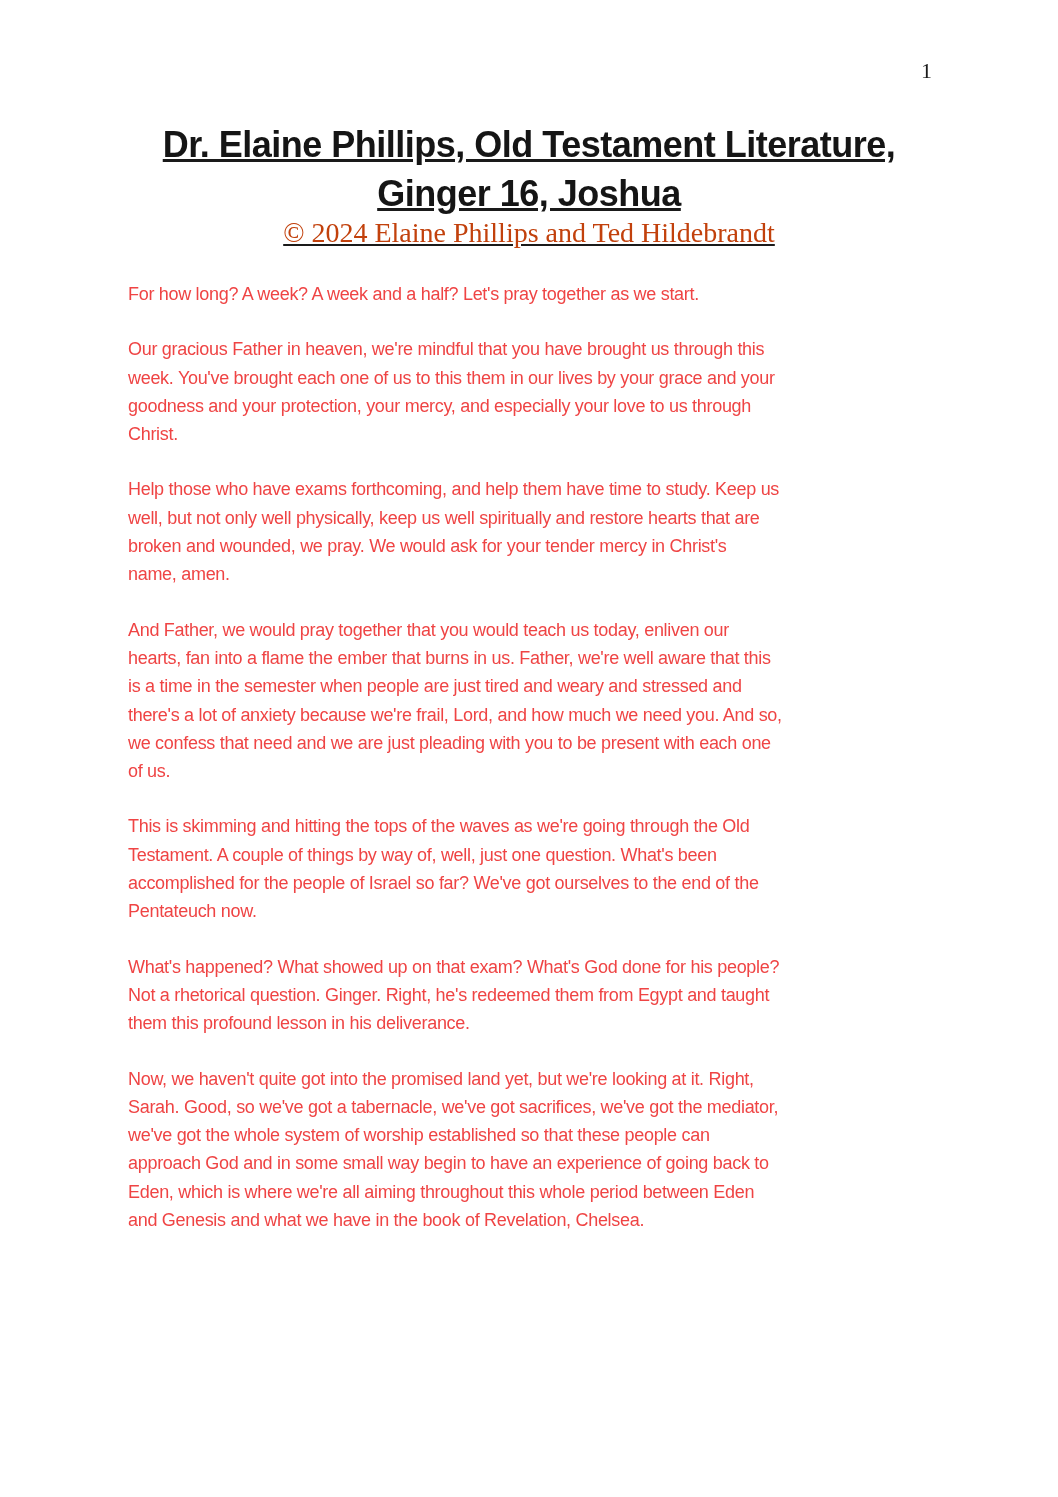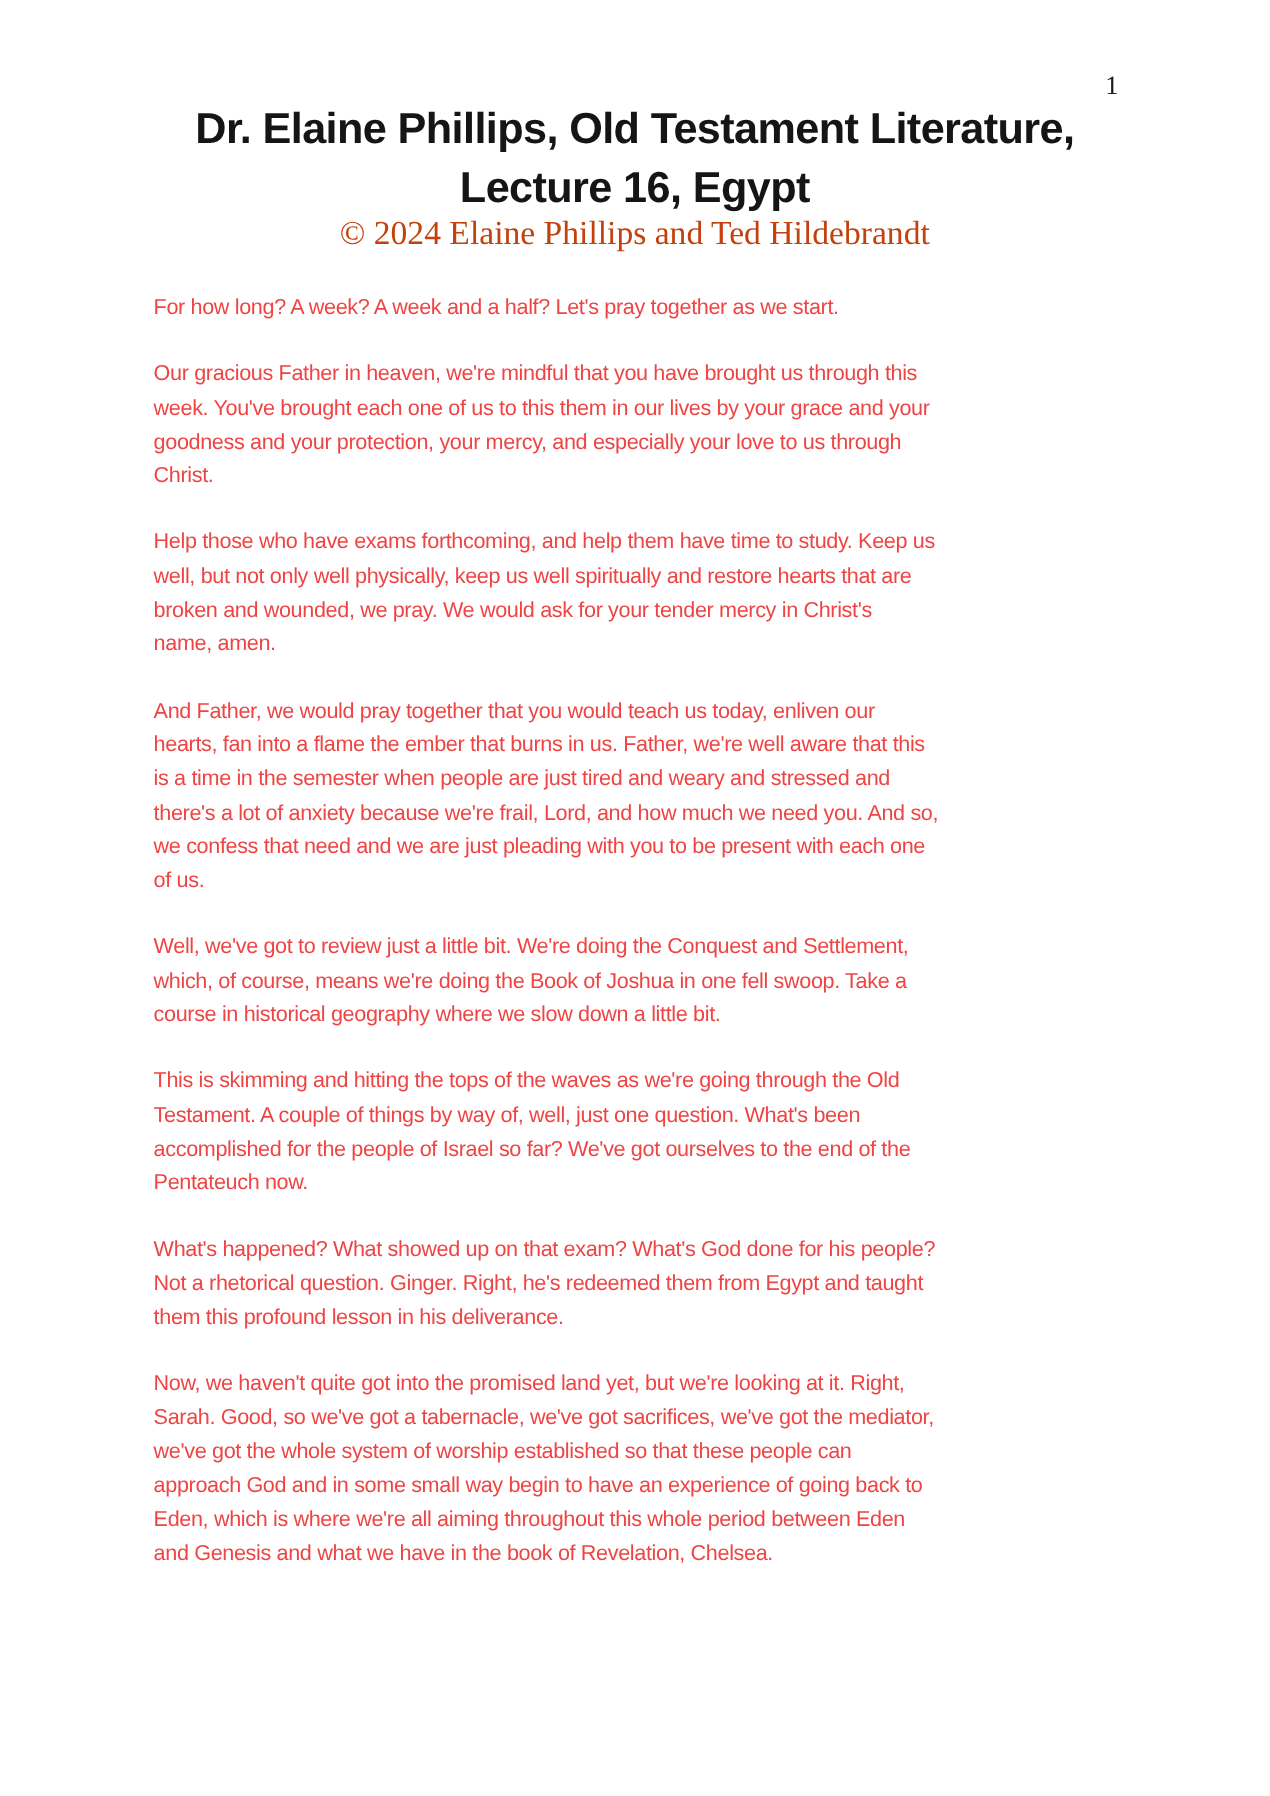--- a/index.html
+++ b/index.html
@@ -17,22 +17,23 @@
   .page-number {
     position: absolute;
     top: 58px;
     right: 126px;
     font-family: "Liberation Serif", serif;
     font-size: 22px;
     line-height: 26px;
     color: #1a1a1a;
   }
   .doc-header {
-    padding-top: 82px;
+    padding-top: 120px;
     text-align: center;
+    text-decoration: underline;
   }
   .title {
     font-size: 36px;
     font-weight: bold;
     line-height: 49px;
     letter-spacing: -0.5px;
     color: #151515;
   }
   .title-line { display: block; }
   .copyright {
@@ -58,44 +59,41 @@
 </style>
 </head>
 <body>
 
 <div class="page">
   <div class="page-number">1</div>
 
   <header class="doc-header">
     <h1 class="title">
       <span class="title-line">Dr. Elaine Phillips, Old Testament Literature,</span>
-      <span class="title-line">Lecture 16, Egypt</span>
+      <span class="title-line">Ginger 16, Joshua</span>
     </h1>
     <div class="copyright">© 2024 Elaine Phillips and Ted Hildebrandt</div>
   </header>
 
   <main class="content">
     <p>For how long? A week? A week and a half? Let's pray together as we start.</p>
     <p>Our gracious Father in heaven, we're mindful that you have brought us through this
 week. You've brought each one of us to this them in our lives by your grace and your
 goodness and your protection, your mercy, and especially your love to us through
 Christ.</p>
     <p>Help those who have exams forthcoming, and help them have time to study. Keep us
 well, but not only well physically, keep us well spiritually and restore hearts that are
 broken and wounded, we pray. We would ask for your tender mercy in Christ's
 name, amen.</p>
     <p>And Father, we would pray together that you would teach us today, enliven our
 hearts, fan into a flame the ember that burns in us. Father, we're well aware that this
 is a time in the semester when people are just tired and weary and stressed and
 there's a lot of anxiety because we're frail, Lord, and how much we need you. And so,
 we confess that need and we are just pleading with you to be present with each one
 of us.</p>
-    <p>Well, we've got to review just a little bit. We're doing the Conquest and Settlement,
-which, of course, means we're doing the Book of Joshua in one fell swoop. Take a
-course in historical geography where we slow down a little bit.</p>
     <p>This is skimming and hitting the tops of the waves as we're going through the Old
 Testament. A couple of things by way of, well, just one question. What's been
 accomplished for the people of Israel so far? We've got ourselves to the end of the
 Pentateuch now.</p>
     <p>What's happened? What showed up on that exam? What's God done for his people?
 Not a rhetorical question. Ginger. Right, he's redeemed them from Egypt and taught
 them this profound lesson in his deliverance.</p>
     <p>Now, we haven't quite got into the promised land yet, but we're looking at it. Right,
 Sarah. Good, so we've got a tabernacle, we've got sacrifices, we've got the mediator,
 we've got the whole system of worship established so that these people can

